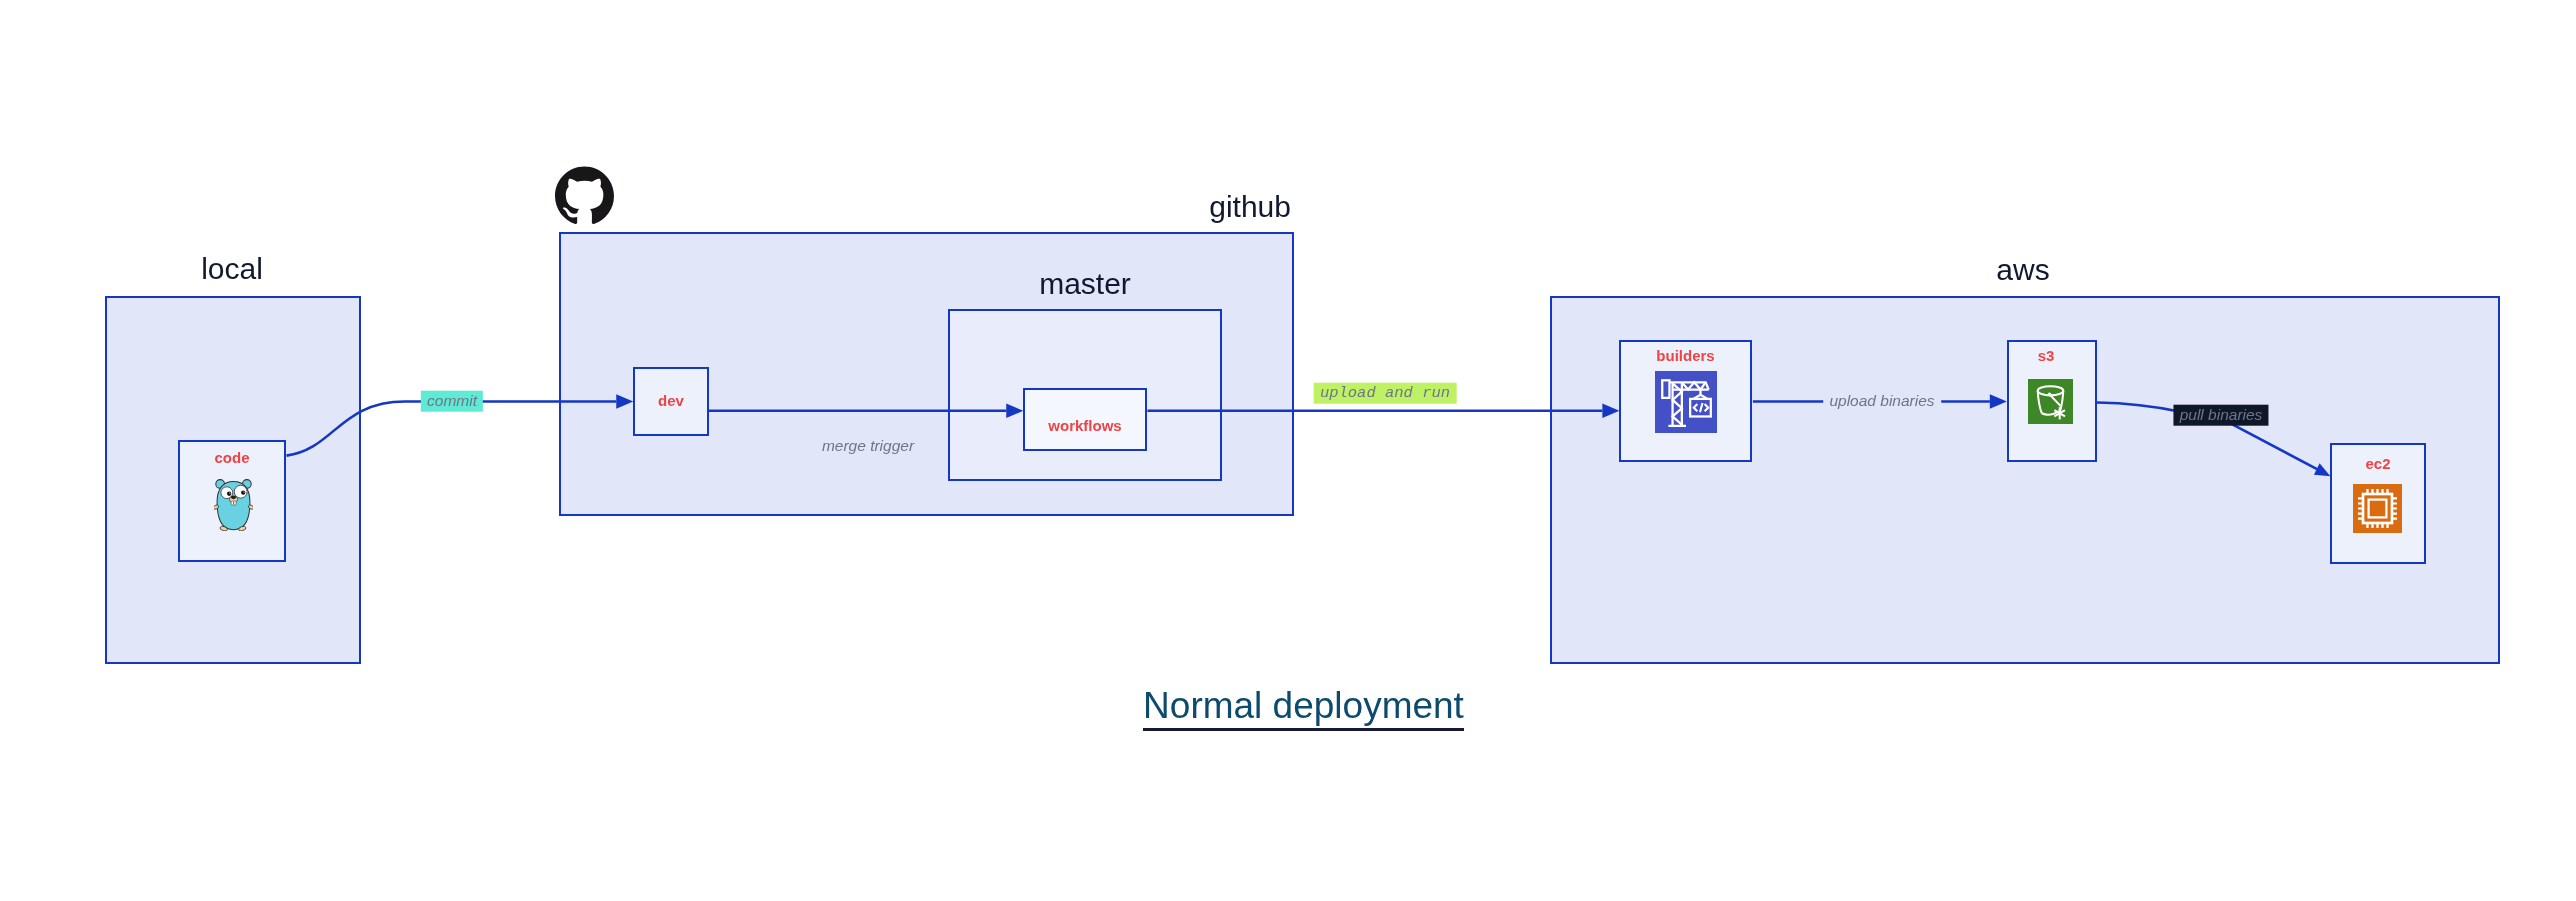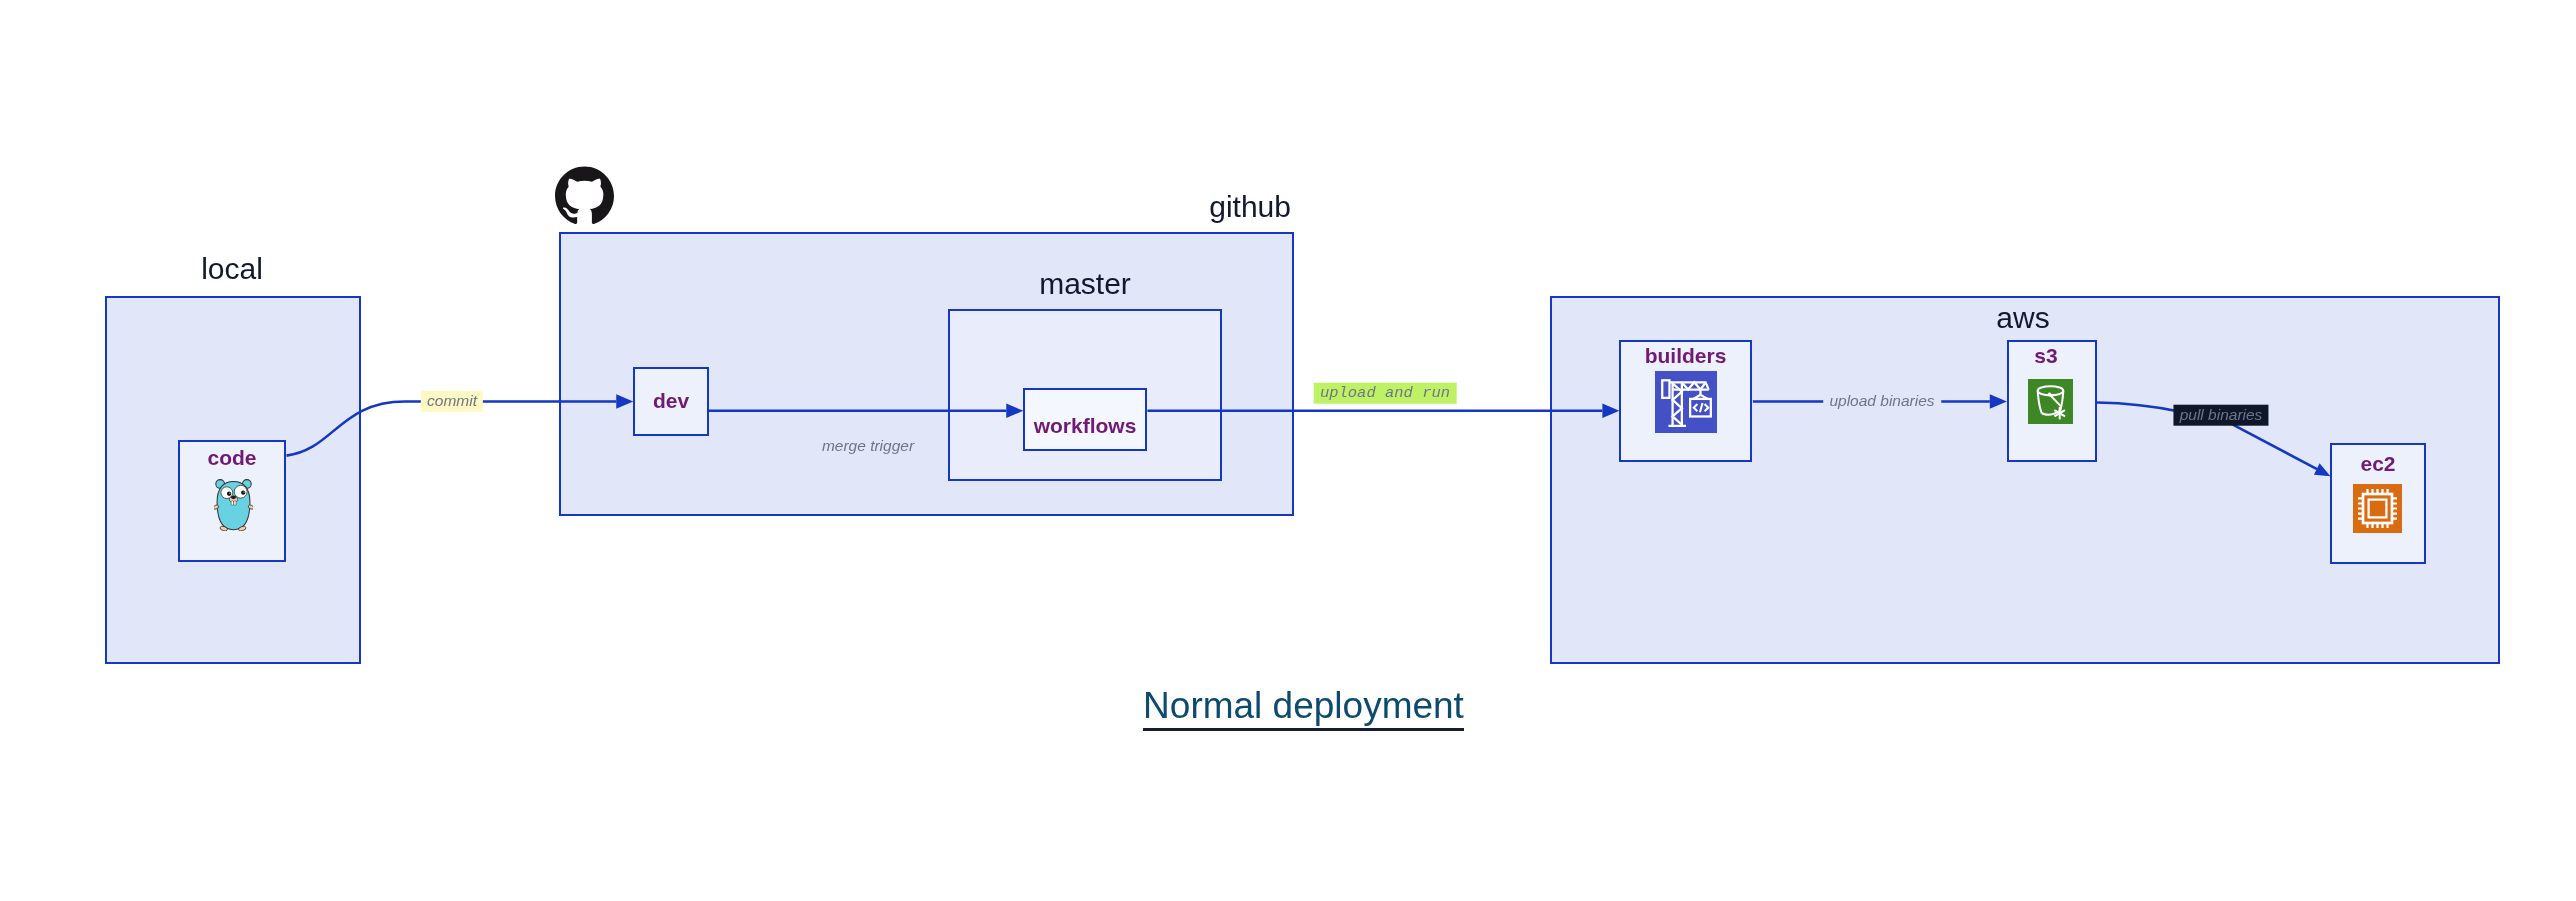--- a/index.html
+++ b/index.html
@@ -31,39 +31,39 @@
   .n-ec2       {left:2330px; top:443px; width:96px; height:121px;}
 
   
   .group-label{
     position:absolute;font-size:30px;line-height:32px;color:#111830;
     text-align:center;white-space:nowrap;
   }
   .gl-local  {left:129px;  top:253px; width:206px;}
   .gl-github {left:1085px; top:191px; width:206px; text-align:right;}
   .gl-master {left:982px; top:268px; width:206px;}
-  .gl-aws    {left:1920px; top:254px; width:206px;margin-top:48px;}
+  .gl-aws    {left:1920px; top:254px; width:206px;}
 
   .node-label{
-    position:absolute;font-size:21px;line-height:18.5px;font-weight:bold;
-    color:#701a75;text-align:center;white-space:nowrap;
+    position:absolute;font-size:15px;line-height:18.5px;font-weight:bold;
+    color:#ef4444;text-align:center;white-space:nowrap;
   }
   .nl-code      {left:178px;  top:449px; width:108px;}
   .nl-dev       {left:633px; top:392px; width:76px;}
   .nl-workflows {left:1023px; top:417px; width:124px;}
   .nl-builders  {left:1619px; top:347px; width:133px;}
   .nl-s3        {left:2007px; top:347px; width:78px;}
   .nl-ec2       {left:2330px; top:455px; width:96px;}
 
   .edge-label{
     position:absolute;transform:translate(-50%,-50%);
     font-size:15.5px;font-style:italic;color:#6e7587;
     line-height:20.6px;white-space:nowrap;padding:0 6.2px;
   }
-  .el-commit          {left:452px;  top:401px; background:#fef9c3;}
+  .el-commit          {left:452px;  top:401px; background:#5eead4;}
   .el-merge-trigger   {left:868px; top:411px; background:#e1e7f8;margin-top:35px;}
   .el-upload-and-run  {left:1385px; top:393px; background:#bef264;font-family:Liberation Mono, monospace;}
   .el-upload-binaries {left:1882px; top:401px; background:#e1e7f8;}
   .el-pull-binaries   {left:2221px; top:415px; background:#0f172a;}
 
   
   .icon{position:absolute;}
   .i-octocat {left:555px; top:165px; width:59px; height:62px;}
   .i-gopher  {left:214px;  top:477px; width:39px;  height:54px;}
   .i-builders{left:1655px; top:371px; width:62px; height:62px;}

